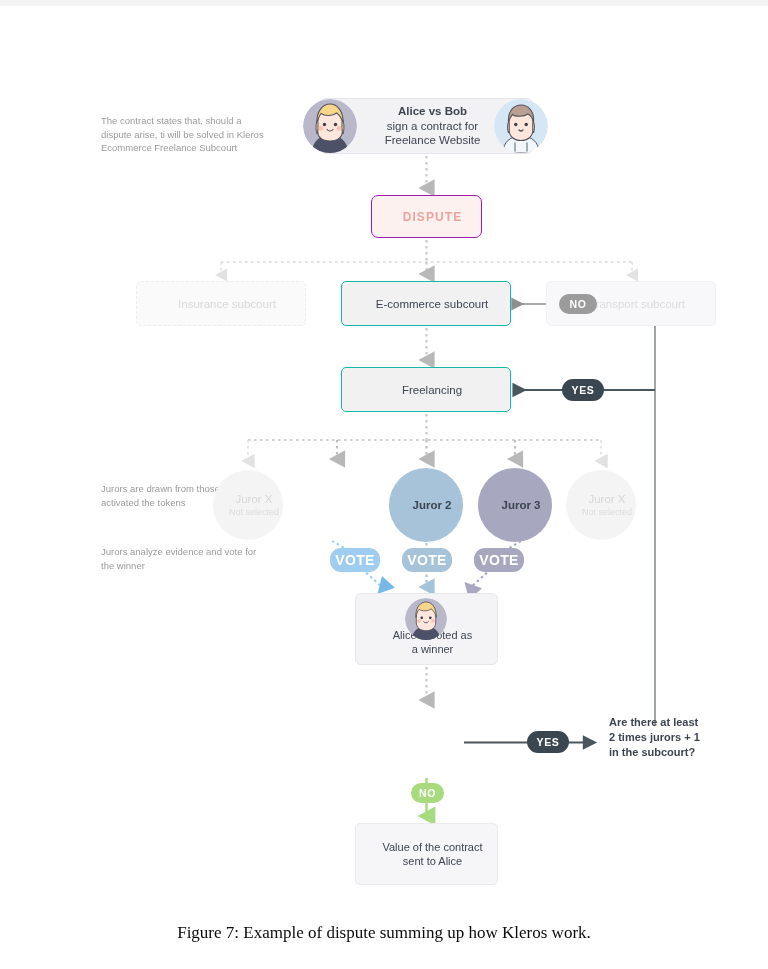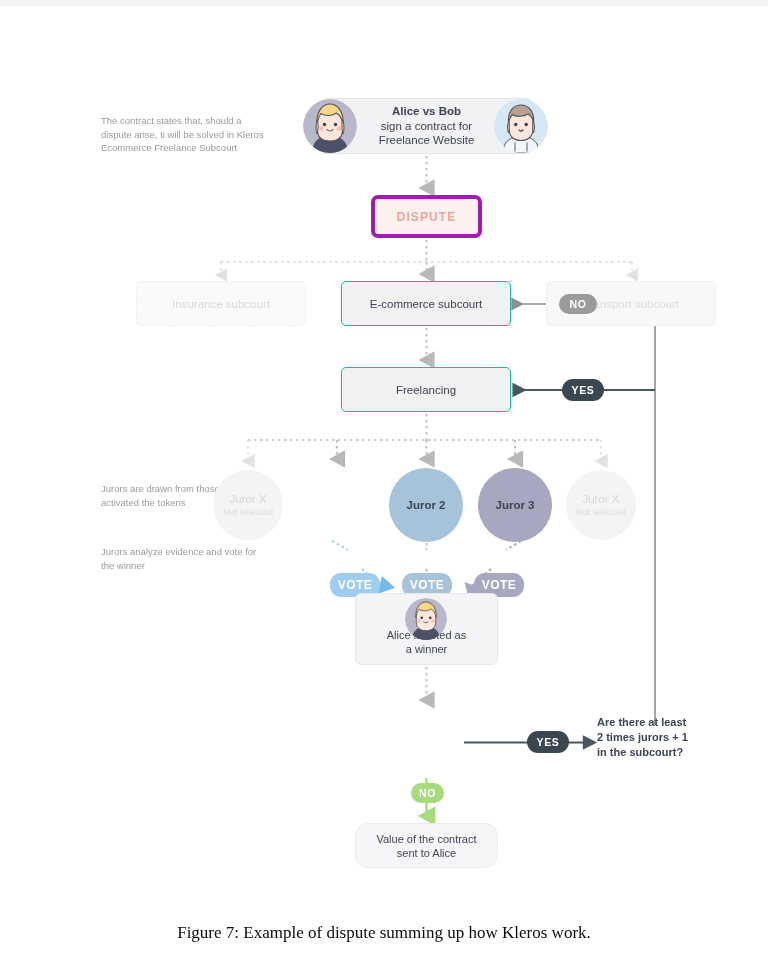--- a/index.html
+++ b/index.html
@@ -7,39 +7,39 @@
     width:768px;height:969px;
     background:#ffffff;
     font-family:"Liberation Sans",sans-serif;
     position:relative;
     overflow:hidden;
   }
   .topbar{position:absolute;left:0;top:0;width:768px;height:6px;background:#f4f4f4;}
   #stage{position:absolute;left:0;top:0;width:768px;height:969px;}
   svg#wires{position:absolute;left:0;top:0;width:768px;height:969px;pointer-events:none;}
 
-  .node{position:absolute;box-sizing:border-box;}
+  .node{position:absolute;box-sizing:border-box;padding-left:12px;}
 
   
   .contract{
     left:320px;top:98px;width:213px;height:56px;
     background:#f2f2f4;border:1px solid #e6e6ea;border-radius:6px;
     display:flex;align-items:center;justify-content:center;text-align:center;
     color:#3d4452;font-size:11.5px;line-height:14.5px;
   }
   .contract b{font-weight:bold;font-size:11.5px;}
 
   .avatar{position:absolute;border-radius:50%;overflow:hidden;}
   .av-alice{left:303px;top:99px;width:54px;height:54px;}
   .av-bob{left:494px;top:99px;width:54px;height:54px;}
 
   
   .dispute{
     left:371px;top:195px;width:111px;height:43px;
-    background:#fdf1f0;border:4px solid #a21caf;border-radius:7px;
+    background:#fdf1f0;border:1px solid #a21caf;border-radius:7px;
     display:flex;align-items:center;justify-content:center;
     color:#e9a49c;font-size:12px;font-weight:bold;letter-spacing:1.1px;
   }
 
   
   .box{
     background:#f1f1f1;border:1px solid #14b8a6;border-radius:5px;
     display:flex;align-items:center;justify-content:center;text-align:center;
     color:#3d4452;font-size:11.5px;line-height:14px;
   }
@@ -62,21 +62,21 @@
   .juror .jsub{font-size:9px;color:#dcdcde;margin-top:2px;}
   .j0{left:213px;top:470px;width:70px;height:70px;}
   .j1{left:300px;top:468px;width:74px;height:74px;background:#9ecdef;}
   .j2{left:389px;top:468px;width:74px;height:74px;background:#a6c3d9;}
   .j3{left:478px;top:468px;width:74px;height:74px;background:#a7a8c0;}
   .j4{left:566px;top:470px;width:70px;height:70px;}
 
   .vote{
     position:absolute;border-radius:11px;height:24px;
     display:flex;align-items:center;justify-content:center;
-    color:#ffffff;font-size:12px;font-weight:bold;letter-spacing:.4px;margin-top:25px;
+    color:#ffffff;font-size:14px;font-weight:bold;letter-spacing:.4px;
   }
   .v1{left:330px;top:548px;width:50px;background:#9ecdef;}
   .v2{left:402px;top:548px;width:50px;background:#a6c3d9;}
   .v3{left:474px;top:548px;width:50px;background:#a7a8c0;}
 
   
   .winner{
     left:355px;top:593px;width:143px;height:72px;
     background:#f4f4f6;border:1px solid #e7e7ec;border-radius:6px;
     display:flex;flex-direction:column;align-items:center;justify-content:flex-end;
@@ -101,22 +101,22 @@
     background:#9b9b9b;}
   .no-green{left:411px;top:783px;width:33px;height:20px;border-radius:10px;
     background:#a8da7e;}
 
   .question{
     left:597px;top:715px;width:110px;
     color:#3d4452;font-size:11px;line-height:15px;font-weight:bold;text-align:left;
   }
 
   .valuebox{
-    left:355px;top:823px;width:143px;height:45px;
-    background:#f6f5f7;border:1px solid #eceaee;border-radius:13px;
+    left:355px;top:823px;width:143px;height:62px;
+    background:#f6f5f7;border:1px solid #eceaee;border-radius:5px;
     display:flex;align-items:center;justify-content:center;text-align:center;
     color:#3d4452;font-size:11px;line-height:14px;
   }
 
   
   .note{position:absolute;color:#9b9b9b;font-size:9.5px;line-height:13.5px;}
   .note1{left:101px;top:114px;width:165px;}
   .note2{left:101px;top:482px;width:150px;}
   .note3{left:101px;top:545px;width:165px;}
 

